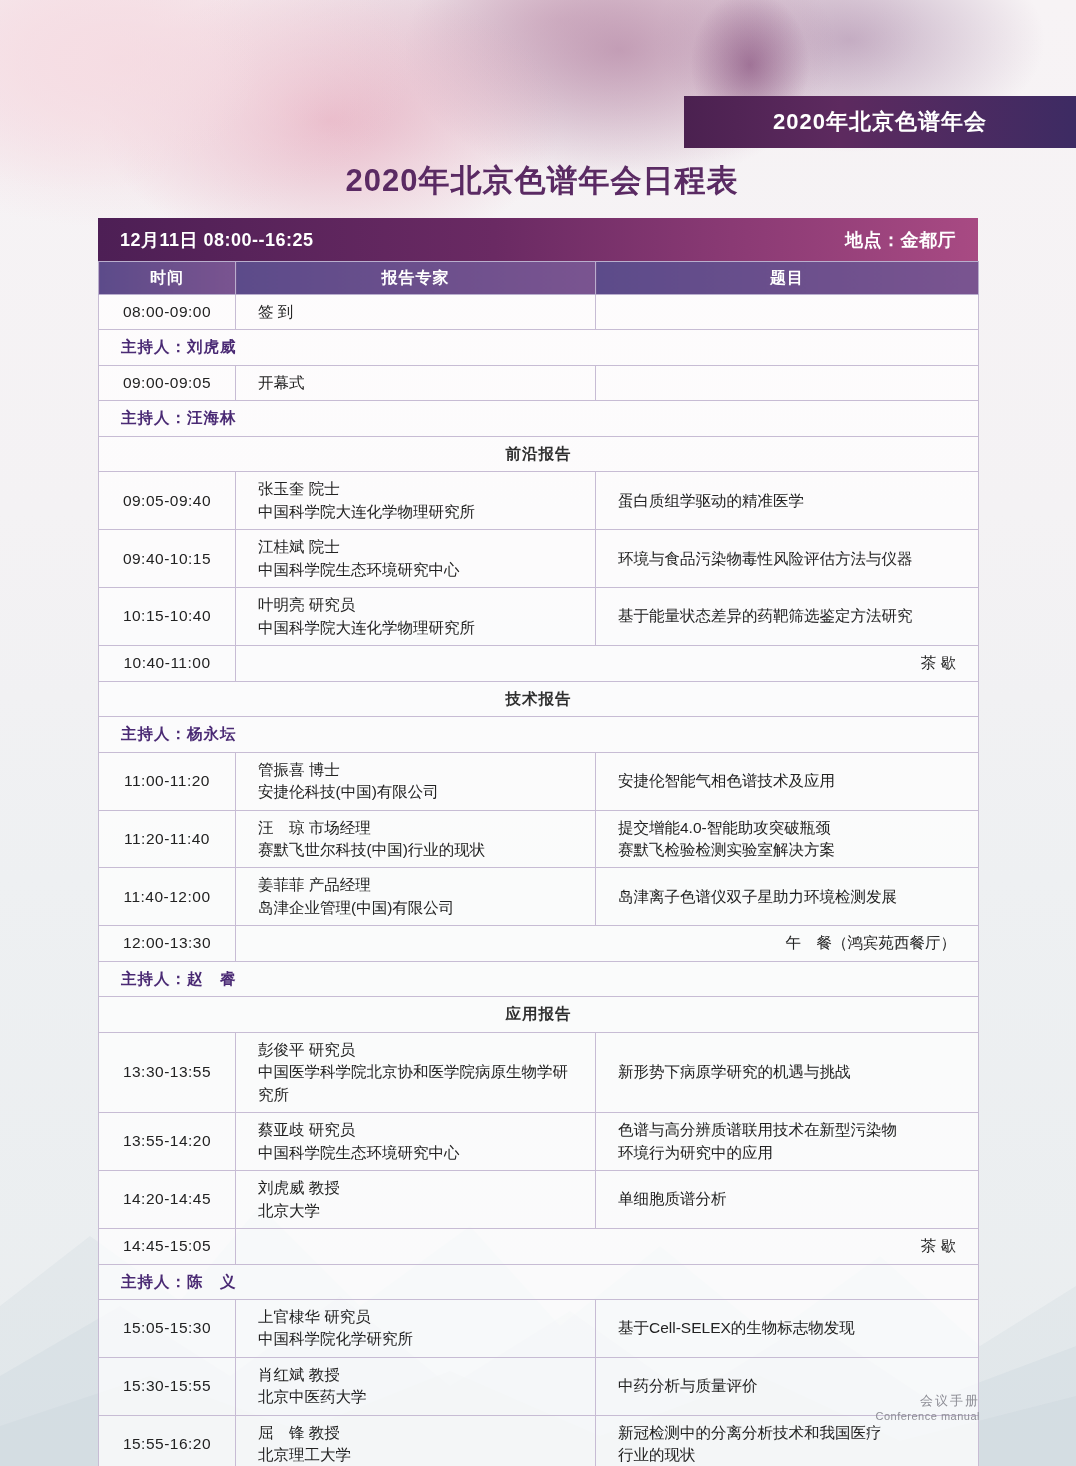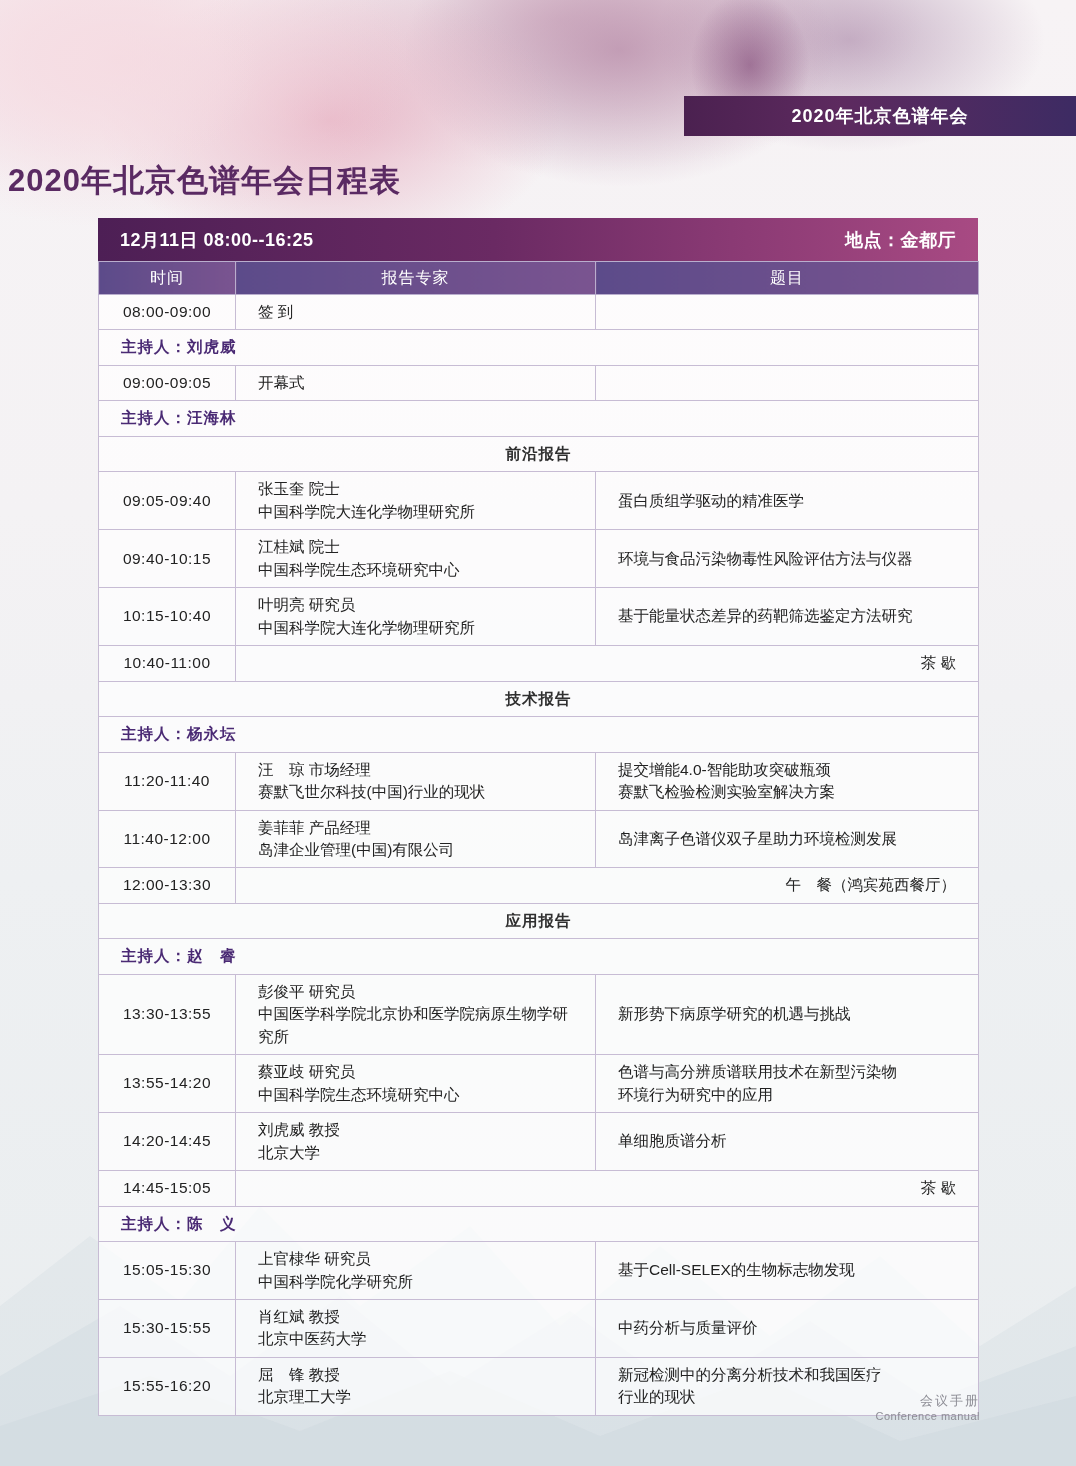--- a/index.html
+++ b/index.html
@@ -48,37 +48,37 @@
     left: 0; top: 0; width: 260px; height: 190px;
     background: radial-gradient(ellipse at 30% 30%, rgba(246,222,228,0.9), rgba(246,222,228,0) 72%);
   }
 
   
   .banner {
     position: absolute;
     left: 684px;
     top: 96px;
     width: 392px;
-    height: 40px;
+    height: 52px;
     background: linear-gradient(90deg, #4b2150 0%, #5d2a5f 40%, #3d2b63 100%);
     color: #ffffff;
-    font-size: 18px;
+    font-size: 22px;
     font-weight: bold;
     letter-spacing: 1px;
     display: flex;
     align-items: center;
     justify-content: center;
     z-index: 2;
   }
 
   .page-title {
     position: absolute;
     left: 8px; right: 0;
     top: 160px;
-    text-align: left;
+    text-align: center;
     font-size: 31px;
     font-weight: bold;
     color: #5a2a63;
     letter-spacing: 1px;
     z-index: 2;
   }
 
   
   .sheet {
     position: absolute;
@@ -111,21 +111,21 @@
     background: rgba(255,255,255,0.55);
   }
   table.schedule col.c-time { width: 137px; }
   table.schedule col.c-speaker { width: 360px; }
   table.schedule col.c-topic { width: 383px; }
 
   table.schedule th {
     background: linear-gradient(90deg, #5c4b8a 0%, #6b4f8c 50%, #7a5490 100%);
     color: #fff;
     font-size: 16px;
-    font-weight: normal;
+    font-weight: bold;
     height: 30px;
     border: 1px solid #b9aecd;
     letter-spacing: 1px;
     margin-left: 17px;
   }
   table.schedule td {
     border: 1px solid #c7bcd4;
     padding: 6px 22px;
     vertical-align: middle;
     line-height: 1.45;
@@ -264,20 +264,30 @@
           <td class="time">10:40-11:00</td>
           <td colspan="2" class="center">茶 歇</td>
         </tr>
         <tr>
           <td colspan="3" class="section">技术报告</td>
         </tr>
         <tr>
           <td colspan="3" class="host">主持人：杨永坛</td>
         </tr>
         <tr>
+          <td class="time">11:00-11:20</td>
+          <td>
+            <span class="line2">管振喜 博士</span>
+            <span class="line2">安捷伦科技(中国)有限公司</span>
+          </td>
+          <td>
+            <span class="line2">安捷伦智能气相色谱技术及应用</span>
+          </td>
+        </tr>
+        <tr>
           <td class="time">11:20-11:40</td>
           <td>
             <span class="line2">汪　琼 市场经理</span>
             <span class="line2">赛默飞世尔科技(中国)行业的现状</span>
           </td>
           <td>
             <span class="line2">提交增能4.0-智能助攻突破瓶颈</span>
             <span class="line2">赛默飞检验检测实验室解决方案</span>
           </td>
         </tr>
@@ -289,24 +299,24 @@
           </td>
           <td>
             <span class="line2">岛津离子色谱仪双子星助力环境检测发展</span>
           </td>
         </tr>
         <tr>
           <td class="time">12:00-13:30</td>
           <td colspan="2" class="center">午　餐（鸿宾苑西餐厅）</td>
         </tr>
         <tr>
+          <td colspan="3" class="host">主持人：赵　睿</td>
+        </tr>
+        <tr>
           <td colspan="3" class="section">应用报告</td>
-        </tr>
-        <tr>
-          <td colspan="3" class="host">主持人：赵　睿</td>
         </tr>
         <tr>
           <td class="time">13:30-13:55</td>
           <td>
             <span class="line2">彭俊平 研究员</span>
             <span class="line2">中国医学科学院北京协和医学院病原生物学研究所</span>
           </td>
           <td>
             <span class="line2">新形势下病原学研究的机遇与挑战</span>
           </td>

